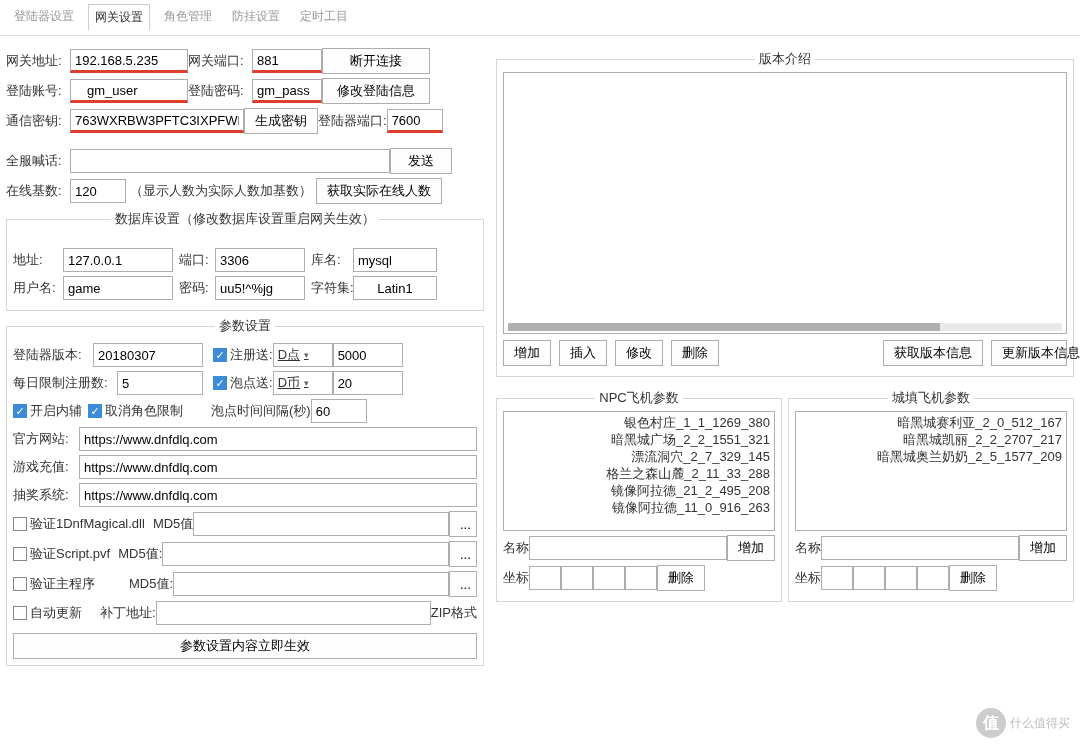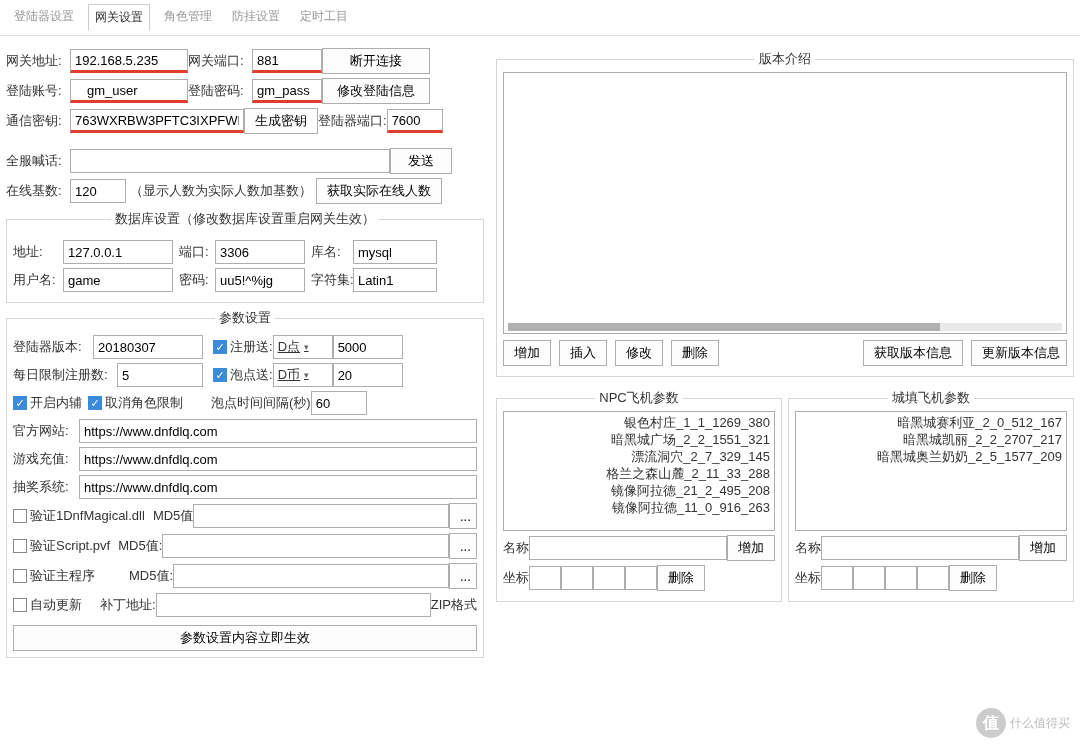--- a/index.html
+++ b/index.html
@@ -75,36 +75,36 @@
       <button class="btn" style="width:62px">发送</button>
     </div>
     <div class="row">
       <span class="lbl w64">在线基数:</span>
       <input class="txt" style="width: 56px;" value="120">
       <span class="lbl" style="padding:0 4px">（显示人数为实际人数加基数）</span>
       <button class="btn">获取实际在线人数</button>
     </div>
 
     <fieldset>
-      <legend style="margin:4px auto">数据库设置（修改数据库设置重启网关生效）</legend>
+      <legend style="margin:12px auto">数据库设置（修改数据库设置重启网关生效）</legend>
       <div class="row">
         <span class="lbl" style="width:50px">地址:</span>
         <input class="txt" style="width: 110px;" value="127.0.0.1">
         <span class="lbl" style="width:42px;padding-left:6px">端口:</span>
         <input class="txt" style="width: 90px;" value="3306">
         <span class="lbl" style="width:48px;padding-left:6px">库名:</span>
         <input class="txt" style="width: 84px;" value="mysql">
       </div>
       <div class="row">
         <span class="lbl" style="width:50px">用户名:</span>
         <input class="txt" style="width: 110px;" value="game">
         <span class="lbl" style="width:42px;padding-left:6px">密码:</span>
         <input class="txt" style="width: 90px;" value="uu5!^%jg">
         <span class="lbl" style="width:48px;padding-left:6px">字符集:</span>
-        <input class="txt" style="width: 84px;" value="Latin1">
+        <input class="txt" style="width: 84px; text-align: center;" value="Latin1">
       </div>
     </fieldset>
 
     <fieldset>
       <legend style="margin:0 auto">参数设置</legend>
       <div class="row">
         <span class="lbl" style="width:80px">登陆器版本:</span>
         <input class="txt" style="width: 110px;" value="20180307">
         <span style="width:10px"></span>
         <span class="cb checked"></span>
@@ -187,21 +187,21 @@
             <div class="scrollthumb"></div>
           </div>
       </div>
       <div class="row" style="gap:8px;margin-top:6px">
         <button class="btn">增加</button>
         <button class="btn">插入</button>
         <button class="btn">修改</button>
         <button class="btn">删除</button>
         <span style="flex:1"></span>
         <button class="btn" style="width:100px">获取版本信息</button>
-        <button class="btn" style="width:96px">更新版本信息</button>
+        <button class="btn" style="width:76px">更新版本信息</button>
       </div>
     </fieldset>
 
     <div class="half">
       <fieldset class="col2">
         <legend>NPC飞机参数</legend>
         <div class="listbox" id="npc-list">
             <div>银色村庄_1_1_1269_380</div>
             <div>暗黑城广场_2_2_1551_321</div>
             <div>漂流洞穴_2_7_329_145</div>

